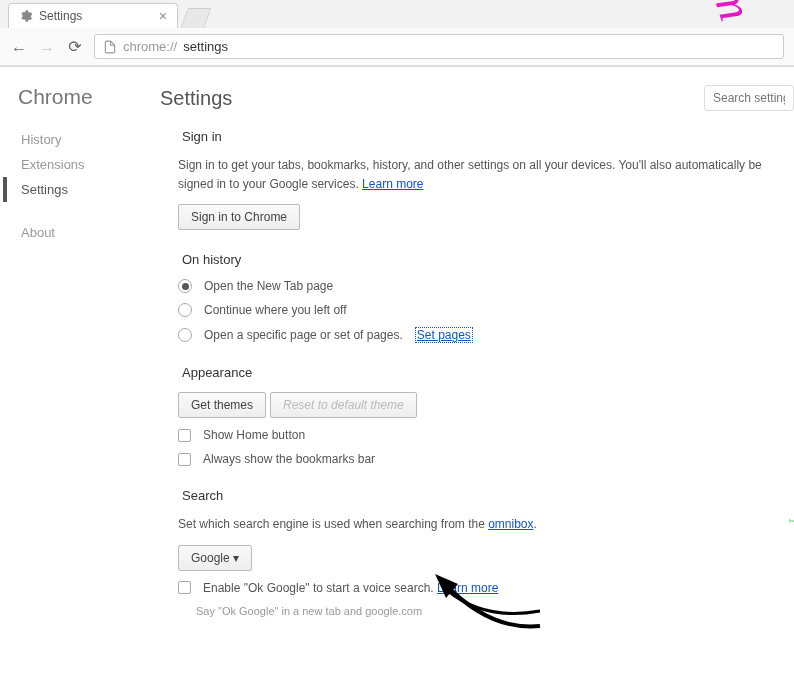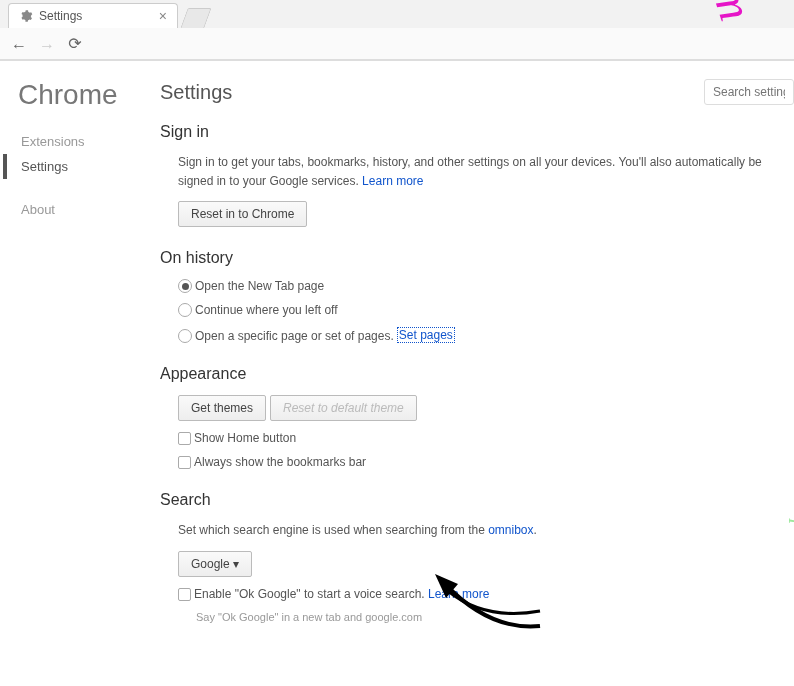--- a/index.html
+++ b/index.html
@@ -17,47 +17,47 @@
     .nav-btn { color: #666; cursor: pointer; font-size: 16px; width: 18px; text-align: center; }
     .nav-btn.disabled { color: #ccc; }
     .url-bar { flex: 1; border: 1px solid #ccc; border-radius: 3px; padding: 4px 8px; display: flex; align-items: center; gap: 6px; background: #fff; font-size: 13px; }
     .url-icon { width: 14px; height: 14px; }
     .url-prefix { color: #999; }
     .url-path { color: #333; }
 
     
     .content { display: flex; height: calc(686px - 60px); }
     .sidebar { width: 150px; padding: 18px 0 0 18px; }
-    .sidebar h1 { font-size: 28px; font-weight: normal; color: #777; margin-bottom: 18px; }
+    .sidebar h1 { font-size: 21px; font-weight: normal; color: #777; margin-bottom: 18px; }
     .sidebar-item { font-size: 13px; color: #999; padding: 5px 0; cursor: pointer; border-left: 3px solid transparent; padding-left: 0; }
     .sidebar-item.active { color: #555; font-weight: 500; position: relative; }
     .sidebar-item.active::before { content: ""; position: absolute; left: -18px; top: 0; bottom: 0; width: 4px; background: #555; }
     .sidebar-gap { height: 18px; }
 
     .main { flex: 1; padding: 18px 0 0 10px; overflow: hidden; }
     .main-header { display: flex; align-items: center; margin-bottom: 18px; }
     .main h1 { font-size: 20px; font-weight: normal; color: #555; flex: 1; }
     .search-settings { border: 1px solid #ddd; border-radius: 3px; padding: 5px 8px; width: 90px; font-size: 12px; color: #aaa; }
 
     .section { margin-bottom: 22px; }
-    .section h2 { font-size: 16px; font-weight: normal; color: #333; margin-bottom: 12px; }
+    .section h2 { font-size: 13px; font-weight: normal; color: #333; margin-bottom: 12px; margin-left: 22px; }
     .section-body { padding-left: 18px; }
     .desc { font-size: 12px; color: #555; line-height: 1.6; margin-bottom: 10px; }
     .sub-desc { font-size: 11px; color: #999; margin-top: 2px; padding-left: 18px; }
 
     .btn { display: inline-block; border: 1px solid #bbb; background: linear-gradient(#fafafa, #eee); padding: 5px 12px; font-size: 12px; color: #444; cursor: pointer; border-radius: 2px; }
     .btn.disabled { color: #bbb; cursor: default; font-style: italic; }
 
-    .opt-row { display: flex; align-items: flex-end; gap: 3px; margin-bottom: 10px; font-size: 12px; color: #555; }
+    .opt-row { display: flex; align-items: center; gap: 12px; margin-bottom: 10px; font-size: 12px; color: #555; }
     .radio-dot, .checkbox-box { border: 1px solid #aaa; background: #fff; display: inline-flex; align-items: center; justify-content: center; }
     .radio-dot { width: 14px; height: 14px; border-radius: 50%; }
     .radio-dot.checked::after { content: ""; width: 7px; height: 7px; border-radius: 50%; background: #555; }
     .checkbox-box { width: 13px; height: 13px; border-radius: 2px; }
 
-    .link { color: #1155cc; cursor: pointer; }
+    .link { color: #1155cc; text-decoration: underline; cursor: pointer; }
     .link-box { border: 1px dotted #1155cc; padding: 0 1px; }
 
     
     .watermark1 { position: absolute; top: 10px; right: 30px; font-family: Georgia, serif; font-size: 48px; font-style: italic; color: #e615c7; transform: rotate(72deg); transform-origin: top right; white-space: nowrap; pointer-events: none; font-weight: 500; }
     .watermark2 { position: absolute; bottom: 10px; right: 6px; font-family: Georgia, serif; font-size: 22px; font-style: italic; color: #9de89d; transform: rotate(90deg); transform-origin: bottom right; white-space: nowrap; pointer-events: none; }
 
     
     .arrow-annot { position: absolute; left: 430px; top: 566px; pointer-events: none; }
 
     .btn-row { display: flex; gap: 4px; margin-bottom: 10px; }
@@ -73,45 +73,54 @@
         </svg>
       <span>Settings</span>
       <span class="tab-close">×</span>
     </div>
     <div class="new-tab"></div>
   </div>
   <div class="nav-bar">
     <span class="nav-btn">←</span>
     <span class="nav-btn disabled">→</span>
     <span class="nav-btn">⟳</span>
+    <div class="url-bar">
+      <svg class="url-icon" viewBox="0 0 24 24" fill="none" stroke="#999" stroke-width="2">
+          <path d="M13 2H6a2 2 0 00-2 2v16a2 2 0 002 2h12a2 2 0 002-2V9l-7-7z"></path>
+          <path d="M13 2v7h7"></path>
+        </svg>
+      <span class="url-prefix">chrome://</span>
+        <span class="url-path">settings</span>
+    </div>
   </div>
 </div>
 
 <div class="content">
   <div class="sidebar">
     <h1>Chrome</h1>
+    <div class="sidebar-item">History</div>
     <div class="sidebar-item">Extensions</div>
     <div class="sidebar-item active">Settings</div>
     <div class="sidebar-gap"></div>
     <div class="sidebar-item">About</div>
   </div>
 
   <div class="main">
     <div class="main-header">
       <h1>Settings</h1>
       <input class="search-settings" placeholder="Search settings" style="">
     </div>
 
     <div class="section">
       <h2>Sign in</h2>
       <div class="section-body">
         <p class="desc">
           <span>Sign in to get your tabs, bookmarks, history, and other settings on all your devices. You'll also automatically be signed in to your Google services. </span><a class="link">Learn more</a>
         </p>
-        <button class="btn">Reset in to Chrome</button>
+        <button class="btn">Sign in to Chrome</button>
       </div>
     </div>
 
     <div class="section">
       <h2>On history</h2>
       <div class="section-body">
         <div class="opt-row">
           <span class="radio-dot checked"></span>
           <span>Open the New Tab page</span>
         </div>

